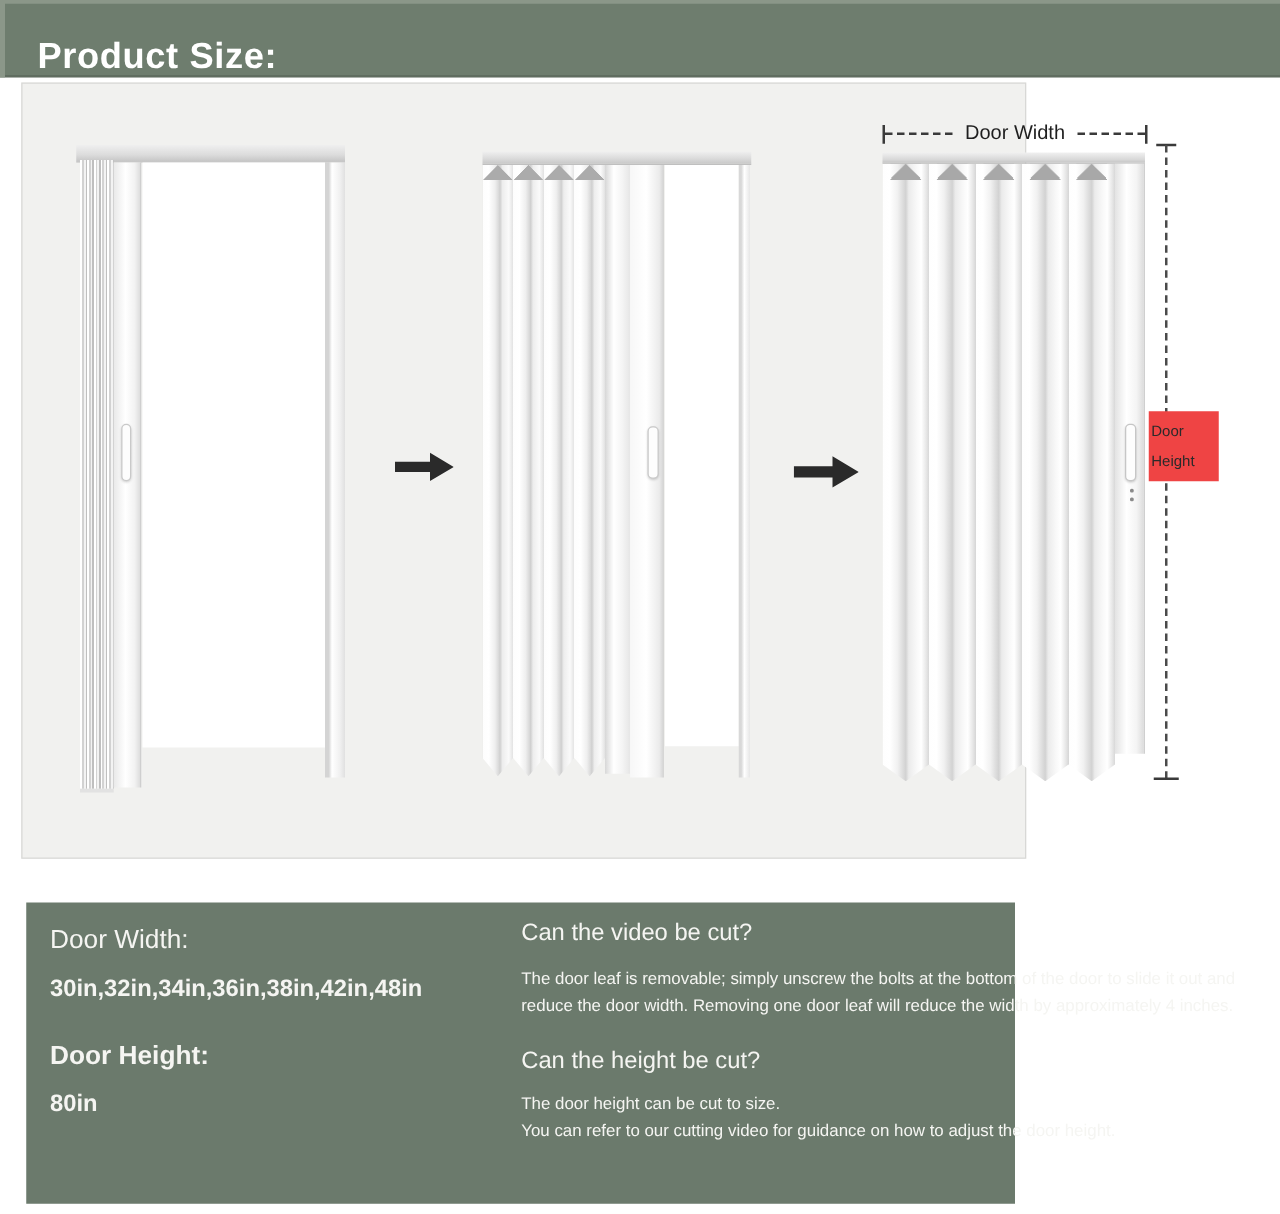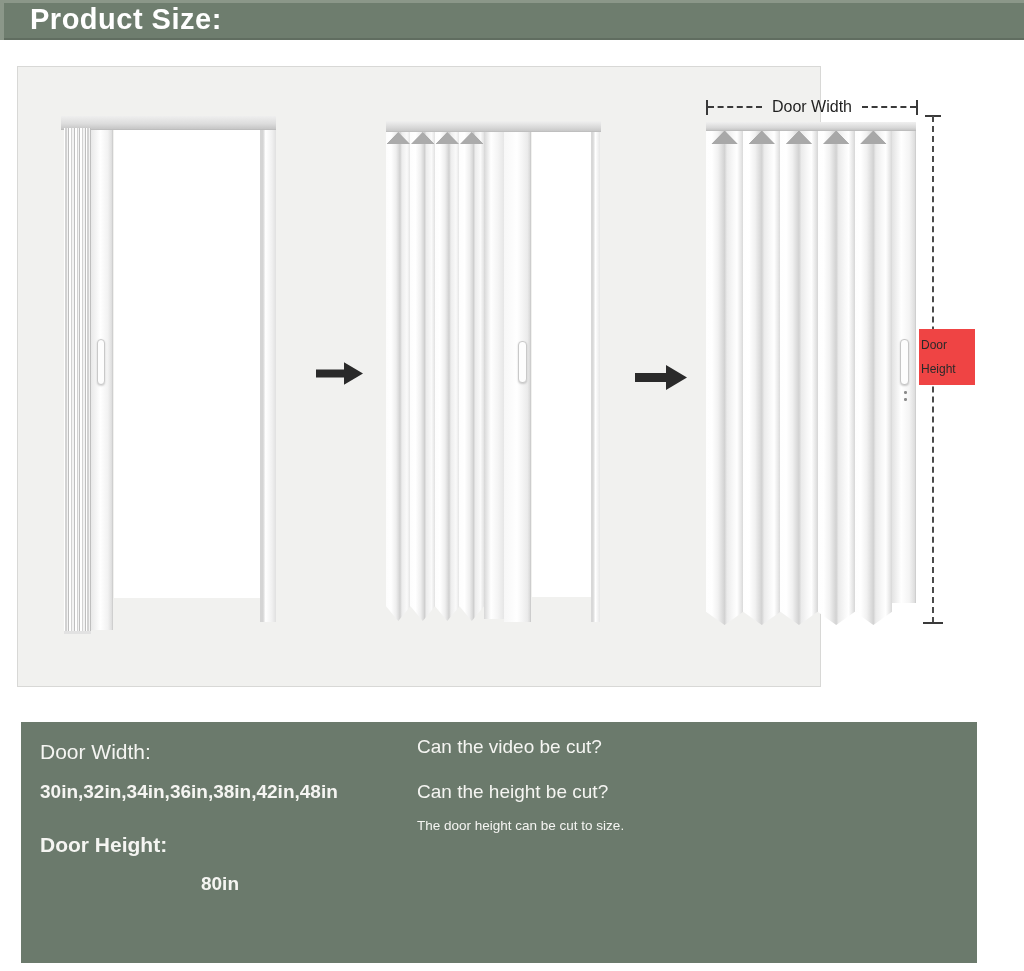--- a/index.html
+++ b/index.html
@@ -1,25 +1,25 @@
 <!DOCTYPE html>
 <html><head>
 <meta charset="utf-8">
 <style>
   html,body{margin:0;padding:0;background:#ffffff;}
   body{width:1024px;height:971px;position:relative;font-family:"Liberation Sans",sans-serif;-webkit-font-smoothing:antialiased;}
 
   
   .header-bar{
-    position:absolute;left:0;top:0;width:1024px;height:40px;
+    position:absolute;left:0;top:0;width:1024px;height:62px;
     background:#6e7d6e;
     border-top:3px solid #8b9789;border-left:4px solid #8b9789;
     box-sizing:border-box;
     box-shadow:inset 0 -2px 0 rgba(0,0,0,0.12);
-    display:flex;align-items:flex-start;
+    display:flex;align-items:flex-end;
   }
   .header-title{color:#ffffff;font-size:29px;font-weight:bold;padding-left:26px;letter-spacing:0.5px;}
 
   
   .panel{
     position:absolute;left:17px;top:66px;width:804px;height:621px;
     background:#f1f1ef;border:1px solid #d8d8d6;box-sizing:border-box;
   }
   .panel *{position:absolute;box-sizing:border-box;}
 
@@ -73,33 +73,33 @@
   .dim-width .lbl{position:static;flex:0 0 auto;margin:0 10px;font-size:16px;color:#1f1f1f;white-space:nowrap;}
 
   
   .dim-height-line{left:914px;top:49px;width:0;height:507px;border-left:2px dashed #4a4a4a;}
   .dim-height-ticktop{left:907px;top:48px;width:16px;height:0;border-top:2px solid #3a3a3a;}
   .dim-height-tickbot{left:905px;top:555px;width:20px;height:0;border-top:2px solid #3a3a3a;}
   .dim-height-lbl{left:901px;top:262px;width:56px;background:#ef4444;font-size:12px;line-height:24px;color:#2a2a2a;padding:4px 2px;}
 
   
   .info{
-    position:absolute;left:21px;top:722px;width:956px;height:241px;
+    position:absolute;left:21px;top:722px;width:791px;height:241px;
     background:#6b7a6c;color:#f5f5f2;
   }
   .info .col-left{position:absolute;left:19px;top:0;width:360px;}
   .info .col-right{position:absolute;left:396px;top:0;width:572px;}
   .size-label{font-size:21px;margin:0;}
   .size-value{font-size:19px;margin:0;font-weight:bold;}
   .q-heading{font-size:19px;margin:0;}
   .a-text{font-size:13.5px;line-height:21.5px;margin:0;} 
   .pos-w-label{margin-top:18px;}
   .pos-w-val{margin-top:17px;}
   .pos-h-label{margin-top:30px;font-weight:bold;}
-  .pos-h-val{margin-top:16px;text-align:center;}
+  .pos-h-val{margin-top:16px;}
   .pos-q1{margin-top:14px;}
   .pos-a1{margin-top:14px;}
   .pos-q2{margin-top:23px;}
   .pos-a2{margin-top:12px;}
 </style>
 </head>
 <body>
 
 <div class="header-bar">
   <div class="header-title">Product Size:</div>
@@ -167,17 +167,19 @@
 
   <div class="col-left">
     <p class="size-label pos-w-label">Door Width:</p>
     <p class="size-value pos-w-val">30in,32in,34in,36in,38in,42in,48in</p>
     <p class="size-label pos-h-label">Door Height:</p>
     <p class="size-value pos-h-val">80in</p>
   </div>
 
   <div class="col-right">
     <p class="q-heading pos-q1">Can the video be cut?</p>
+    <p class="a-text pos-a1">The door leaf is removable; simply unscrew the bolts at the bottom of the door to slide it out and reduce the door width. Removing one door leaf will reduce the width by approximately 4 inches.</p>
     <p class="q-heading pos-q2">Can the height be cut?</p>
     <p class="a-text pos-a2">The door height can be cut to size.</p>
+    <p class="a-text">You can refer to our cutting video for guidance on how to adjust the door height.</p>
   </div>
 
 </div>
 
 </body></html>

